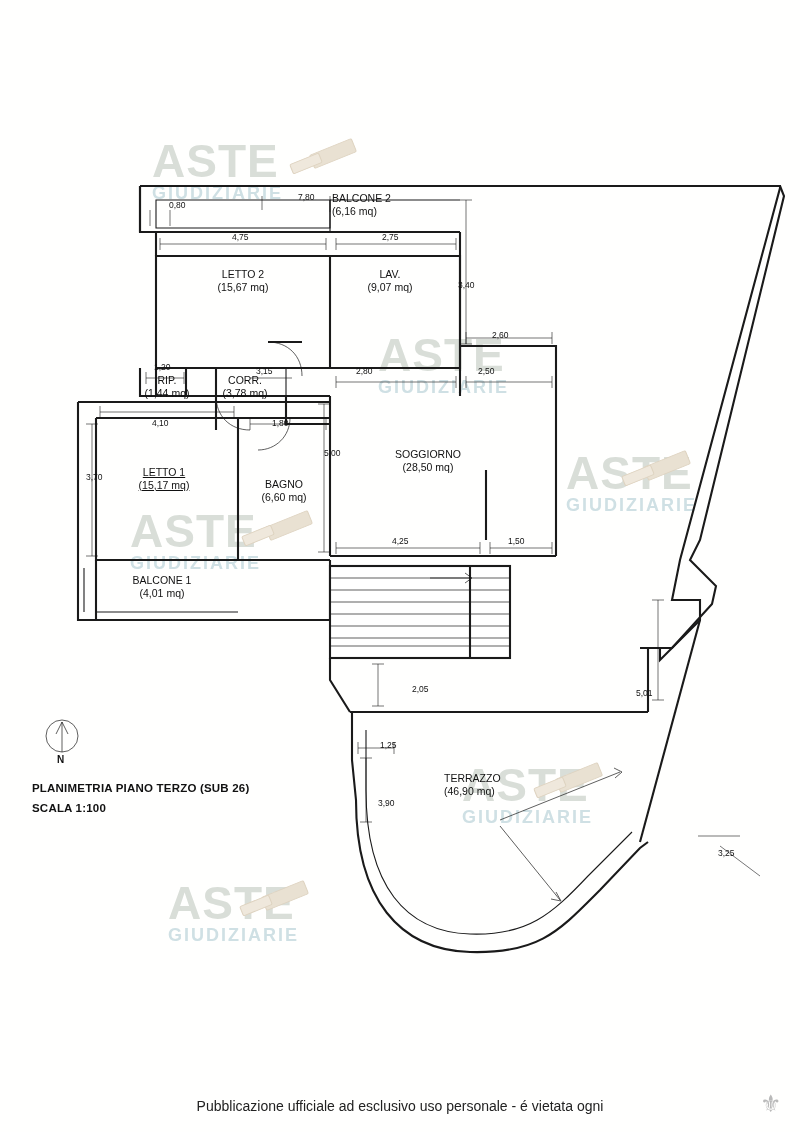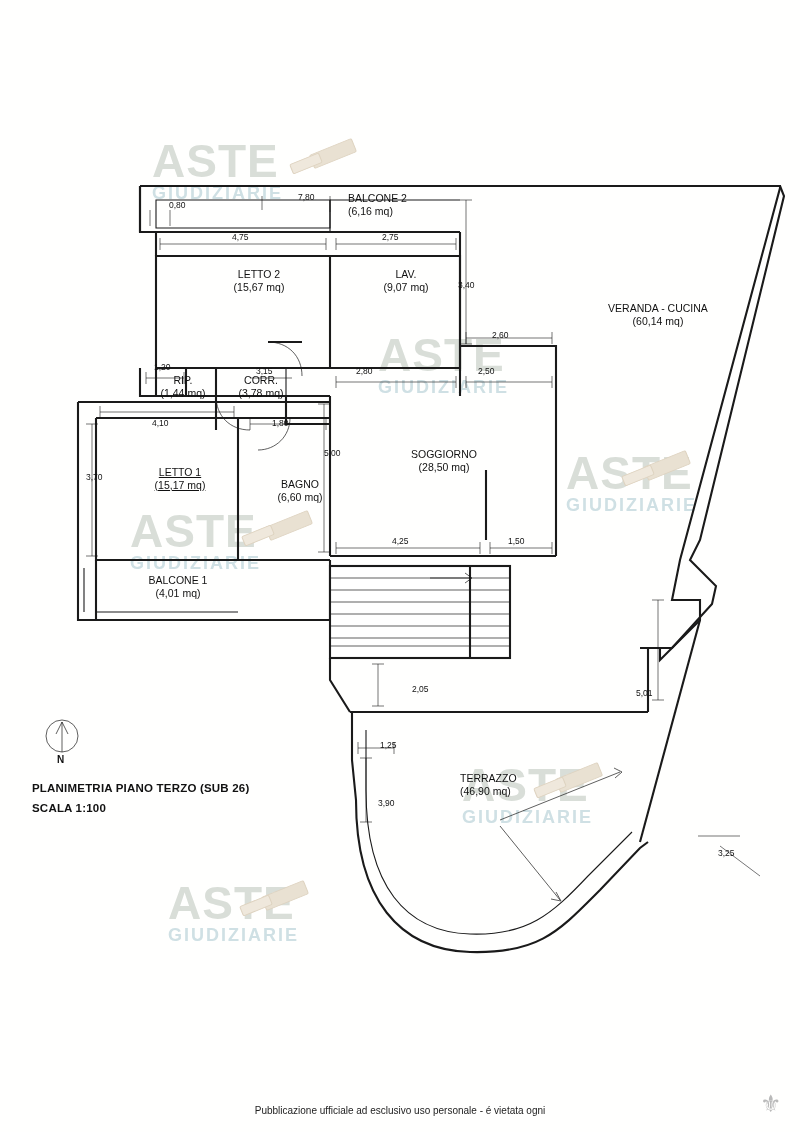--- a/index.html
+++ b/index.html
@@ -20,35 +20,35 @@
   .wm-url{position:absolute;left:150px;top:990px;width:520px;text-align:center;
     font-size:38px;font-weight:bold;color:#dfe4e6;letter-spacing:1px;}
 
   
   .vsign{position:absolute;right:2px;top:470px;width:640px;
     transform-origin:right top;transform:rotate(-90deg) translate(-100%,0);
     font-size:8.5px;color:#111;white-space:nowrap;letter-spacing:0.2px;}
 
   
   .footer{position:absolute;left:0;right:0;bottom:14px;text-align:center;
-    font-size:10px;color:#222;line-height:1.55;}
+    font-size:14px;color:#222;line-height:1.55;}
   .seal{position:absolute;right:14px;bottom:10px;width:26px;height:30px;
     color:#b9b9b9;font-size:24px;line-height:1;}
 
   
   svg{position:absolute;left:0;top:0;}
   .w{fill:none;stroke:#1a1a1a;stroke-width:2.1;}
   .wt{fill:none;stroke:#1a1a1a;stroke-width:1.1;}
   .thin{fill:none;stroke:#1a1a1a;stroke-width:0.7;}
   .dim{stroke:#1a1a1a;stroke-width:0.6;}
   .fillw{fill:#ffffff;stroke:#1a1a1a;stroke-width:2.1;}
 
   
   .lbl{position:absolute;font-size:10.5px;line-height:1.22;color:#111;
-       text-align:center;white-space:nowrap;padding-left:16px;}
+       text-align:center;white-space:nowrap;}
   .dimtxt{position:absolute;font-size:8.5px;color:#111;white-space:nowrap;}
   .title{position:absolute;font-size:11.5px;font-weight:bold;color:#111;
     white-space:nowrap;letter-spacing:0.2px;}
   .northlbl{position:absolute;font-size:10px;font-weight:bold;}
 </style>
 </head>
 <body>
 
 <div class="page">
 
@@ -278,24 +278,20 @@
   <div class="lbl" style="left:188px;top:268px;width:110px;">
     <div>LETTO 2</div>
     <div>(15,67 mq)</div>
   </div>
 
   <div class="lbl" style="left:340px;top:268px;width:100px;">
     <div>LAV.</div>
     <div>(9,07 mq)</div>
   </div>
 
-  <div class="lbl" style="left:552px;top:302px;width:180px;">
-    <div>VERANDA - CUCINA</div>
-    <div>(60,14 mq)</div>
-  </div>
 
   <div class="lbl" style="left:140px;top:374px;width:54px;">
     <div>RIP.</div>
     <div>(1,44 mq)</div>
   </div>
 
   <div class="lbl" style="left:208px;top:374px;width:74px;">
     <div>CORR.</div>
     <div>(3,78 mq)</div>
   </div>

